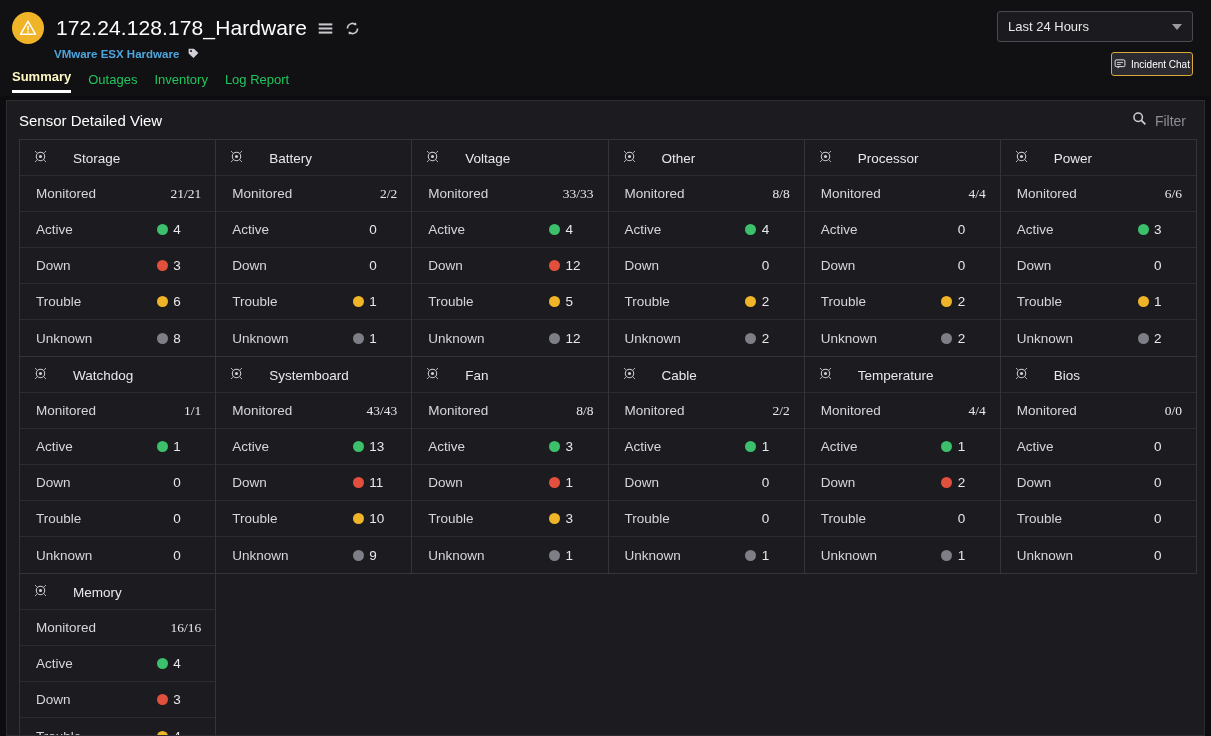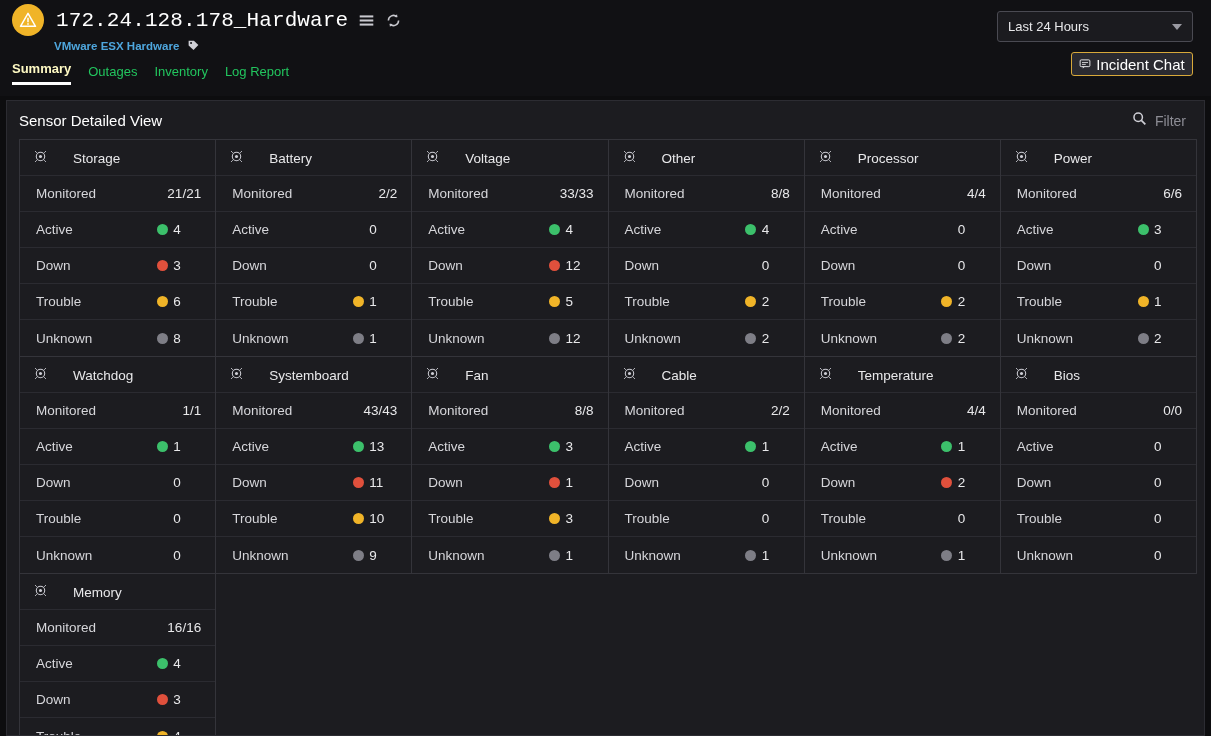--- a/index.html
+++ b/index.html
@@ -7,21 +7,21 @@
     width: 1211px; height: 736px;
     background: #0d0d0f;
     font-family: "Liberation Sans", sans-serif;
     color: #e8e8ea;
     overflow: hidden;
   }
 
   
   .topbar { position: relative; height: 96px; background: #111114; padding: 0; }
 
-  .title-row { display: flex; align-items: center; padding: 4px 0 0 12px; font-family: Liberation Mono, monospace; }
+  .title-row { display: flex; align-items: center; padding: 12px 0 0 12px; }
   .warn-badge {
     width: 32px; height: 32px; border-radius: 50%;
     background: #f0b428; display: flex; align-items: center; justify-content: center;
     flex: 0 0 auto;
   }
   .warn-badge svg { display: block; }
   .host-title {
     font-size: 21px; font-weight: 400; color: #ffffff;
     margin-left: 12px; letter-spacing: .1px; white-space: nowrap;
   }
@@ -38,24 +38,24 @@
 
   .topright { position: absolute; right: 18px; top: 11px; width: 196px; }
   .range-select {
     width: 196px; height: 31px; background: #1b1b1f;
     border: 1px solid #4a4a52; border-radius: 3px;
     display: flex; align-items: center; justify-content: space-between;
     padding: 0 10px; font-size: 13px; color: #e8e8ea; cursor: pointer;
   }
   .caret { width: 0; height: 0; border-left: 5px solid transparent; border-right: 5px solid transparent; border-top: 6px solid #9a9aa2; }
   .chat-btn {
-    margin-top: 10px; margin-left: auto; width: 122px; height: 24px;
+    margin-top: 10px; margin-left: auto; width: 82px; height: 24px;
     background: #2a2a30; border: 1px solid #d8a93a; border-radius: 3px;
     display: flex; align-items: center; justify-content: center; gap: 5px;
-    font-size: 15px; color: #ffffff; cursor: pointer;
+    font-size: 10px; color: #ffffff; cursor: pointer;
   }
   .chat-btn svg { display: block; }
 
   
   .panel {
     margin: 4px 6px 0 6px; background: #1c1c20;
     border: 1px solid #2c2c32; height: 636px; overflow: hidden;
   }
   .panel-head {
     display: flex; align-items: center; justify-content: space-between;
@@ -94,21 +94,21 @@
     align-items: center;
     height: 36px;
     padding: 0 8px 0 16px;
     border-bottom: 1px solid #2b2b31;
   }
   .row:last-child { border-bottom: none; }
   .row-label { font-size: 13.5px; color: #d6d6da; }
   .dot { width: 11px; height: 11px; border-radius: 50%; justify-self: center; }
   .row-val { font-size: 13.5px; color: #e8e8ea; justify-self: start; }
   .row.monitored { grid-template-columns: 1fr auto; padding-right: 14px; }
-  .row.monitored .row-val { justify-self: end; }
+  .row.monitored .row-val { justify-self: end; font-family: Liberation Serif, serif; }
 </style>
 </head>
 <body>
 
 <div class="topbar">
 
   <div class="title-row">
     <span class="warn-badge">
       <svg width="18" height="18" viewBox="0 0 24 24">
         <path d="M12 3.2 L22 20.4 L2 20.4 Z" fill="none" stroke="#ffffff" stroke-width="2" stroke-linejoin="round"></path>

